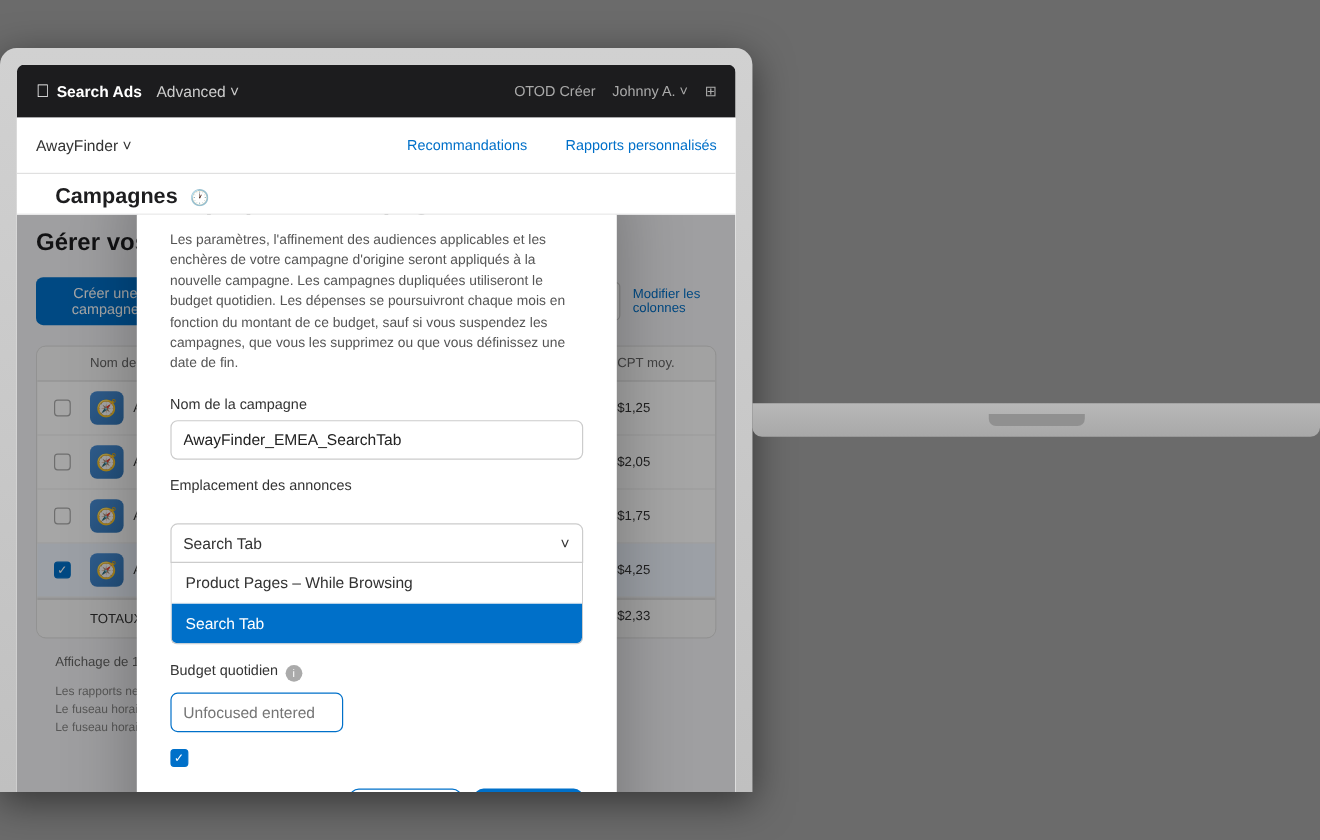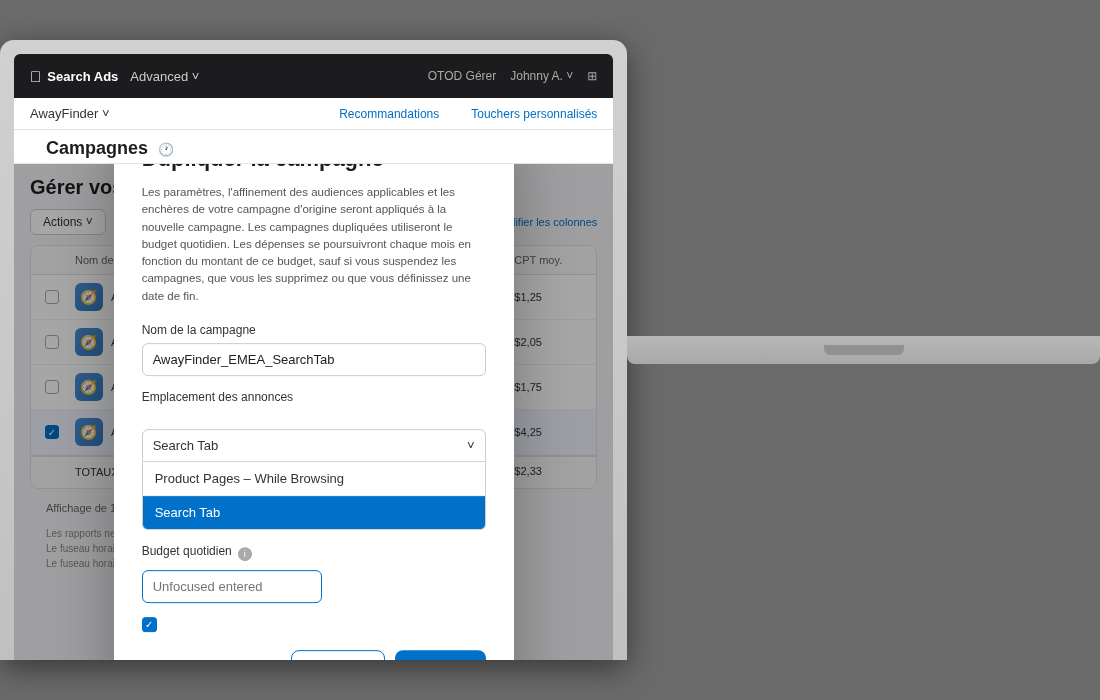--- a/index.html
+++ b/index.html
@@ -100,21 +100,21 @@
     .topnav-right {
       display: flex;
       align-items: center;
       gap: 14px;
       color: #aaa;
       font-size: 12px;
     }
 
     
     .subnav {
-      height: 32px;
+      height: 47px;
       background: #fff;
       border-bottom: 1px solid #e0e0e0;
       display: flex;
       align-items: center;
       padding: 0 16px;
       gap: 16px;
       flex-shrink: 0;
     }
     .subnav-brand {
       font-size: 13px;
@@ -395,21 +395,21 @@
       height: 14px;
       background: #aaa;
       border-radius: 50%;
       display: flex;
       align-items: center;
       justify-content: center;
       font-size: 9px;
       color: #fff;
     }
     .budget-input {
-      width: 180px;
+      width: 144px;
       border: 1px solid #0070c9;
       border-radius: 6px;
       padding: 8px 10px;
       font-size: 13px;
       color: #b91c1c;
       outline: none;
       margin-bottom: 14px;
     }
 
     
@@ -520,50 +520,51 @@
       <div class="topnav">
         <div class="topnav-brand">
           <span class="apple-icon"></span>
           <span>Search Ads</span>
         </div>
         <div class="topnav-advanced">
           <span>Advanced ˅</span>
         </div>
         <div class="topnav-spacer"></div>
         <div class="topnav-right">
-          <span>OTOD Gérer</span>
+          <span>OTOD Créer</span>
           <span>Johnny A. ˅</span>
           <span>⊞</span>
         </div>
       </div>
 
       <div class="subnav">
         <div class="subnav-brand">
           <span>AwayFinder ˅</span>
         </div>
         <div class="subnav-spacer"></div>
         <div class="subnav-links">
           <span class="subnav-link">Recommandations</span>
-          <span class="subnav-link">Touchers personnalisés</span>
+          <span class="subnav-link">Rapports personnalisés</span>
         </div>
       </div>
 
       <div class="breadcrumb-area">
         <span class="breadcrumb-title">Campagnes</span>
         <span style="font-size:13px; color:#888; margin-left:6px;">🕐</span>
       </div>
 
       <div class="main-content">
 
         <div class="manage-title-row">
           <span class="manage-title">Gérer vos campagnes</span>
           <div class="info-circle">i</div>
         </div>
 
         <div class="toolbar">
+          <button class="btn-primary">Créer une campagne</button>
           <button class="btn-secondary">Actions ˅</button>
           <button class="btn-secondary">Filtres ˅</button>
           <div class="toolbar-spacer"></div>
           <div class="toolbar-right">
             <button class="date-picker-btn">
               <span>7 derniers jours</span>
               <span>📅</span>
             </button>
             <span class="afficher-label">Afficher :</span>
             <button class="afficher-btn">Activés ˅</button>

